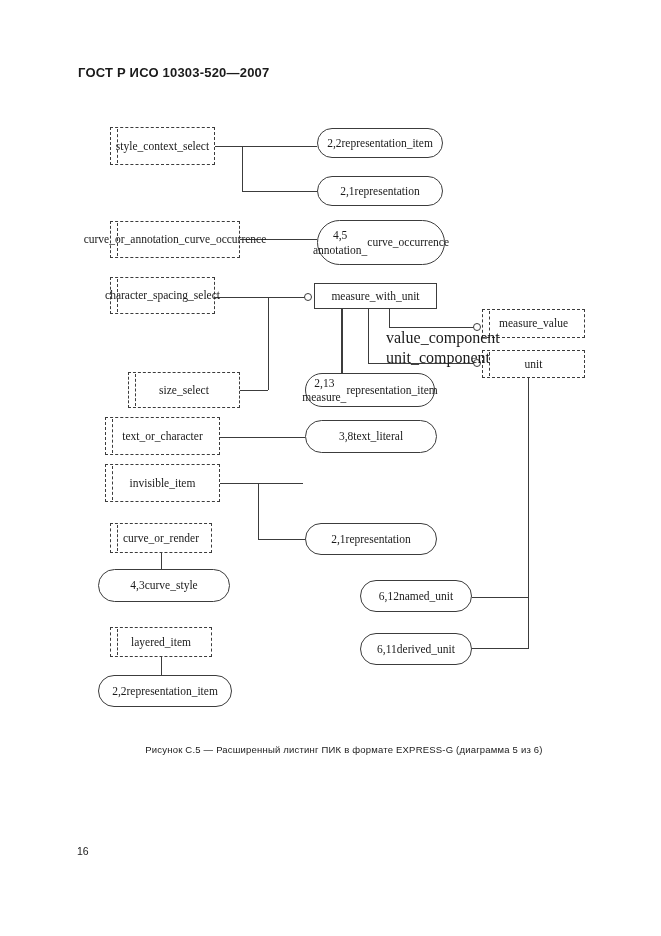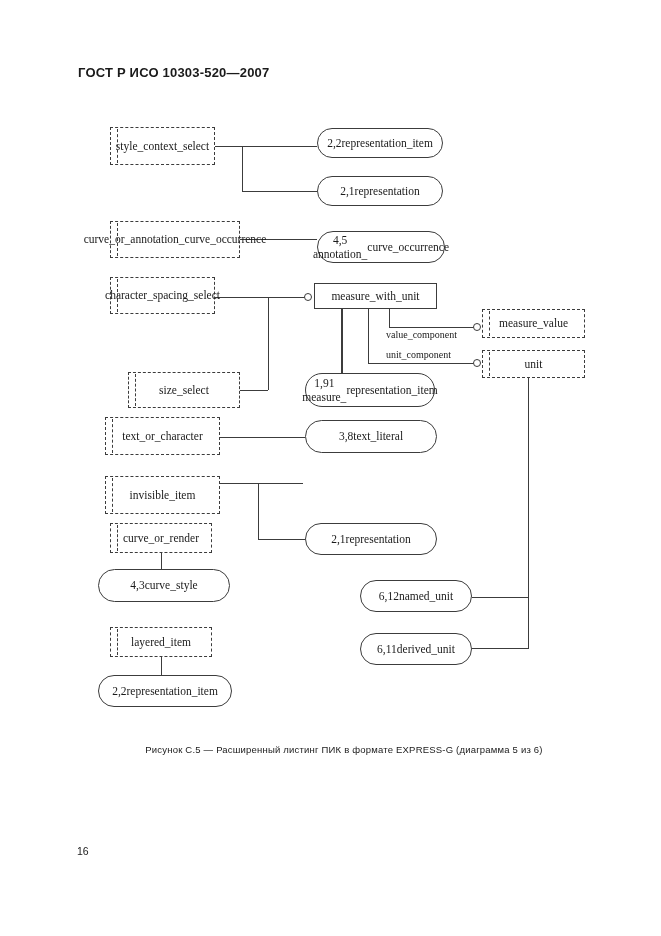--- a/index.html
+++ b/index.html
@@ -20,21 +20,21 @@
        text-align:center;font-size:11.5px;line-height:1.3;}
   .sel::before{content:"";position:absolute;left:6px;top:1px;bottom:1px;
        border-left:1px dashed #3c3c3c;}
   
   .ent{position:absolute;box-sizing:border-box;border:1px solid #3c3c3c;background:#fff;
        display:flex;align-items:center;justify-content:center;font-size:11.5px;}
   
   .oval{position:absolute;box-sizing:border-box;border:1px solid #3c3c3c;background:#fff;
        border-radius:999px;display:flex;flex-direction:row;align-items:center;
        justify-content:center;text-align:center;font-size:11.5px;line-height:1.22;}
-  .elabel{position:absolute;font-size:10px;white-space:nowrap;background:transparent;}
+  .elabel{position:absolute;font-size:16px;white-space:nowrap;background:transparent;}
   .caption{position:absolute;left:28px;top:744px;width:632px;text-align:center;
        font-family:"Liberation Sans",sans-serif;font-size:9.5px;letter-spacing:.2px;}
   .pagenum{position:absolute;left:77px;top:845px;font-family:"Liberation Sans",sans-serif;
        font-size:10.5px;}
 </style>
 </head>
 <body>
 
 <div class="page">
 
@@ -89,21 +89,21 @@
   </div>
 
   <div class="sel" style="left:104px;top:372px;width:112px;height:36px;margin-left:24px;">
     <span>size_select</span>
   </div>
 
   <div class="sel" style="left:105px;top:417px;width:115px;height:38px;">
     <span>text_or_character</span>
   </div>
 
-  <div class="sel" style="left:105px;top:476px;width:115px;height:38px;text-align:center;">
+  <div class="sel" style="left:105px;top:464px;width:115px;height:38px;text-align:center;">
     <span>invisible_item</span>
   </div>
 
   <div class="sel" style="left:110px;top:523px;width:102px;height:30px;">
     <span>curve_or_render</span>
   </div>
 
   <div class="sel" style="left:110px;top:627px;width:102px;height:30px;">
     <span>layered_item</span>
   </div>
@@ -123,27 +123,27 @@
   <div class="oval" style="left:317px;top:128px;width:126px;height:30px;">
     <span>2,2</span>
     <span>representation_item</span>
   </div>
 
   <div class="oval" style="left:317px;top:176px;width:126px;height:30px;">
     <span>2,1</span>
     <span>representation</span>
   </div>
 
-  <div class="oval" style="left:317px;top:231px;width:128px;height:32px;">
+  <div class="oval" style="left:317px;top:220px;width:128px;height:45px;">
     <span>4,5 annotation_</span>
     <span>curve_occurrence</span>
   </div>
 
   <div class="oval" style="left:305px;top:373px;width:130px;height:34px;">
-    <span>1,91 measure_</span>
+    <span>2,13 measure_</span>
     <span>representation_item</span>
   </div>
 
   <div class="oval" style="left:305px;top:420px;width:132px;height:33px;">
     <span>3,8</span>
     <span>text_literal</span>
   </div>
 
 
   <div class="oval" style="left:305px;top:523px;width:132px;height:32px;">

